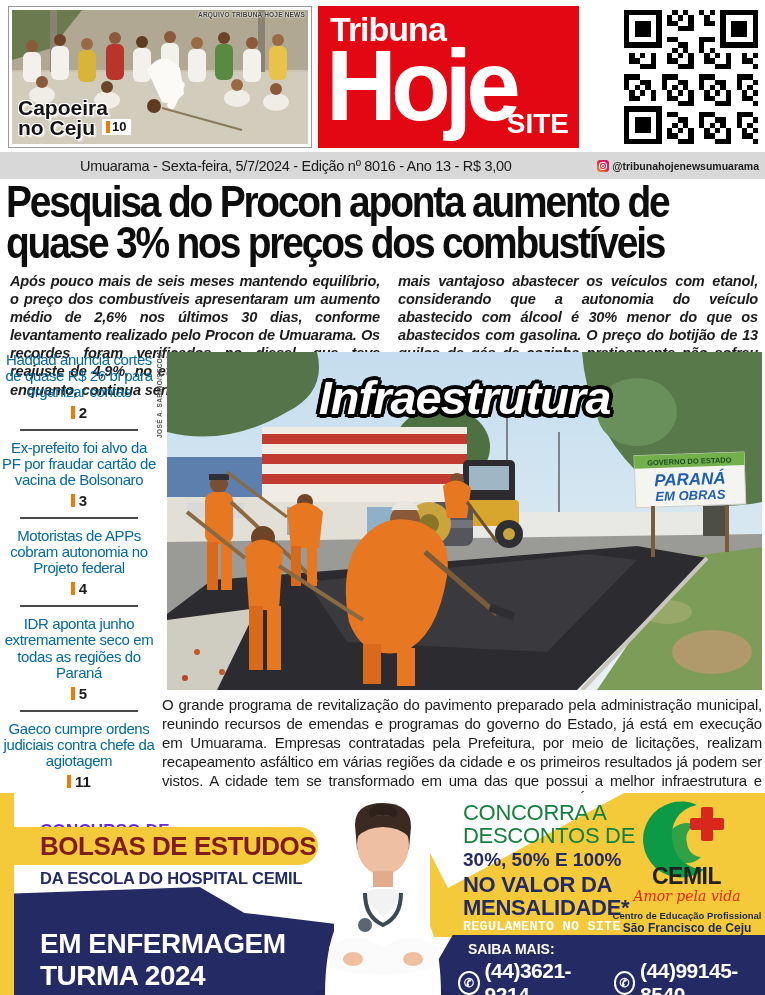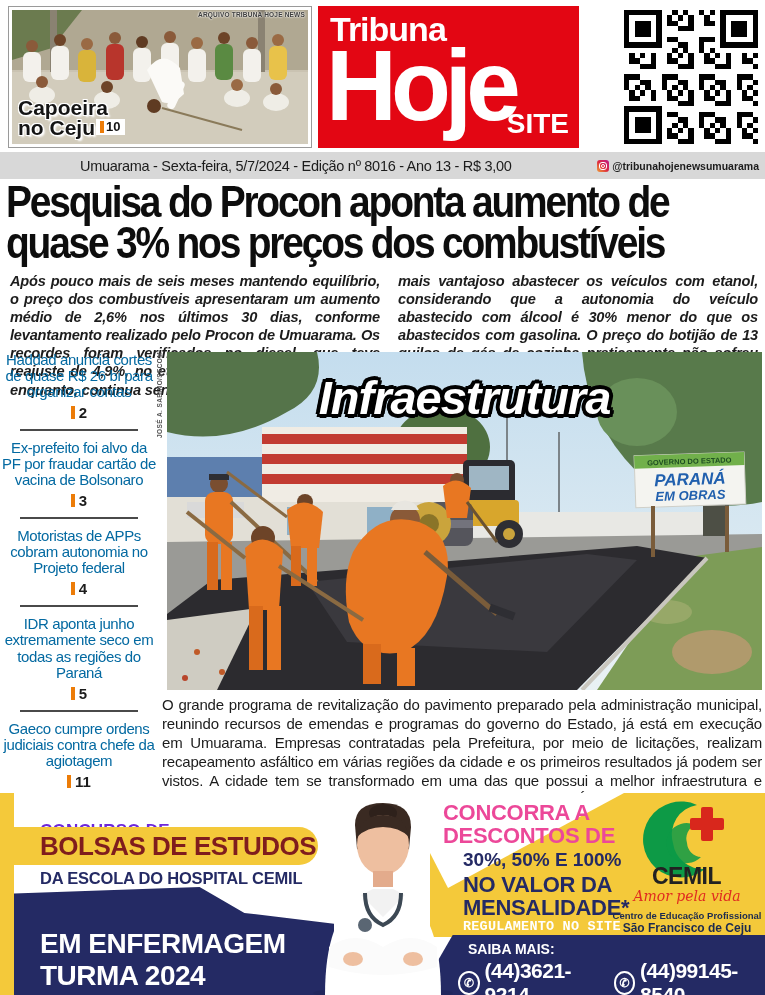--- a/index.html
+++ b/index.html
@@ -6,21 +6,21 @@
   .paper{position:relative;width:765px;height:995px;background:#fff;overflow:hidden;
          font-family:"Liberation Sans",sans-serif;color:#1c1c1c;}
   
   .photoFrame{position:absolute;left:8px;top:6px;width:304px;height:142px;background:#fff;
               border:1px solid #9a9a9a;box-sizing:border-box;padding:3px;}
   .photoFrame .ph{position:relative;width:100%;height:100%;overflow:hidden;}
   .archiveCredit{position:absolute;top:1px;right:3px;font-size:6.5px;font-weight:bold;color:#3c3c3c;
                  text-shadow:0 0 2px #fff,0 0 2px #fff;letter-spacing:.2px;z-index:5;}
   .capCaption{position:absolute;left:6px;bottom:6px;z-index:5;font-weight:bold;font-size:21px;line-height:.95;
               color:#141414;text-shadow:-1px -1px 0 #fff,1px -1px 0 #fff,-1px 1px 0 #fff,1px 1px 0 #fff,2px 2px 2px #fff;}
-  .pgchip{display:inline-flex;align-items:center;background:#fff;padding:1px 4px 1px 3px;margin-left:2px;
+  .pgchip{display:inline-flex;align-items:center;background:#fff;padding:1px 4px 1px 3px;margin-left:8px;
           font-size:13px;vertical-align:2px;box-shadow:0 0 0 1px #fff;}
   .obar{display:inline-block;width:4px;height:12px;background:#ec7c08;margin-right:2px;}
   .logoBox{position:absolute;left:318px;top:6px;width:261px;height:142px;background:#e30613;color:#fff;overflow:hidden;}
   .logoTribuna{position:absolute;left:12px;top:4px;font-size:34px;font-weight:800;letter-spacing:-1px;}
   .logoHoje{position:absolute;left:8px;top:22px;font-size:100px;font-weight:800;letter-spacing:-6px;
             transform:scaleX(.98);transform-origin:left;}
   .logoNews{position:absolute;right:10px;bottom:8px;font-size:28px;font-weight:800;letter-spacing:0px;}
   .qrBox{position:absolute;left:620px;top:5px;width:142px;height:143px;background:#fff;display:flex;
          align-items:center;justify-content:center;}
   
@@ -66,21 +66,21 @@
   .adBanner{position:absolute;left:14px;top:34px;width:304px;height:38px;background:#f4c93a;
             border-radius:0 22px 22px 0;display:flex;align-items:center;}
   .adBanner span{padding-left:26px;font-size:26px;font-weight:700;color:#7f1d1d;letter-spacing:-.5px;}
   .adSub{position:absolute;left:40px;top:76px;font-size:16.5px;font-weight:800;color:#242a64;letter-spacing:-.2px;}
   .adNavy{position:absolute;left:14px;top:94px;width:320px;height:108px;background:#242a64;
           clip-path:polygon(0 6%,58% 0,72% 24%,100% 34%,100% 100%,0 100%);}
   .adCourse{position:absolute;left:40px;top:104px;color:#fff;font-size:28px;font-weight:800;line-height:1.12;letter-spacing:-.5px;}
   .adYellowR{position:absolute;left:430px;top:0;width:335px;height:144px;background:#f4c93a;}
   .adWhiteWedge{position:absolute;left:430px;top:0;width:200px;height:100px;background:#fff;
                 clip-path:polygon(0 0,97% 0,9% 95%,0 60%);}
-  .offer1{position:absolute;left:443px;top:8px;font-size:22px;font-weight:700;color:#ec4899;line-height:1.05;letter-spacing:-.3px;}
+  .offer1{position:absolute;left:463px;top:8px;font-size:22px;font-weight:400;color:#15803d;line-height:1.05;letter-spacing:-.3px;}
   .offerPct{position:absolute;left:463px;top:56px;font-size:19px;font-weight:800;color:#242a64;}
   .offer2{position:absolute;left:463px;top:80px;font-size:22px;font-weight:800;color:#242a64;line-height:1.05;letter-spacing:-.3px;}
   .adReg{position:absolute;left:463px;top:126px;font-size:13.5px;font-weight:800;color:#fff;letter-spacing:.2px;font-family:Liberation Mono, monospace;}
   .adSite{position:absolute;left:463px;top:142px;font-size:13px;font-weight:800;color:#fff;display:flex;align-items:center;gap:4px;}
   .cemilBlock{position:absolute;left:612px;top:6px;width:150px;text-align:center;}
   .cemilName{font-size:23px;font-weight:800;color:#222;letter-spacing:-.5px;margin-top:-26px;margin-left:40px;text-align:left;}
   .cemilTag{font-family:"DejaVu Serif",serif;font-style:italic;font-size:14px;color:#e02b20;margin-top:-2px;}
   .cemilOrg1{font-size:9.5px;font-weight:bold;color:#1c2a50;margin-top:6px;}
   .cemilOrg2{font-size:12px;font-weight:800;color:#1c2a50;}
   .adNavyBar{position:absolute;left:418px;top:142px;width:347px;height:60px;background:#242a64;

